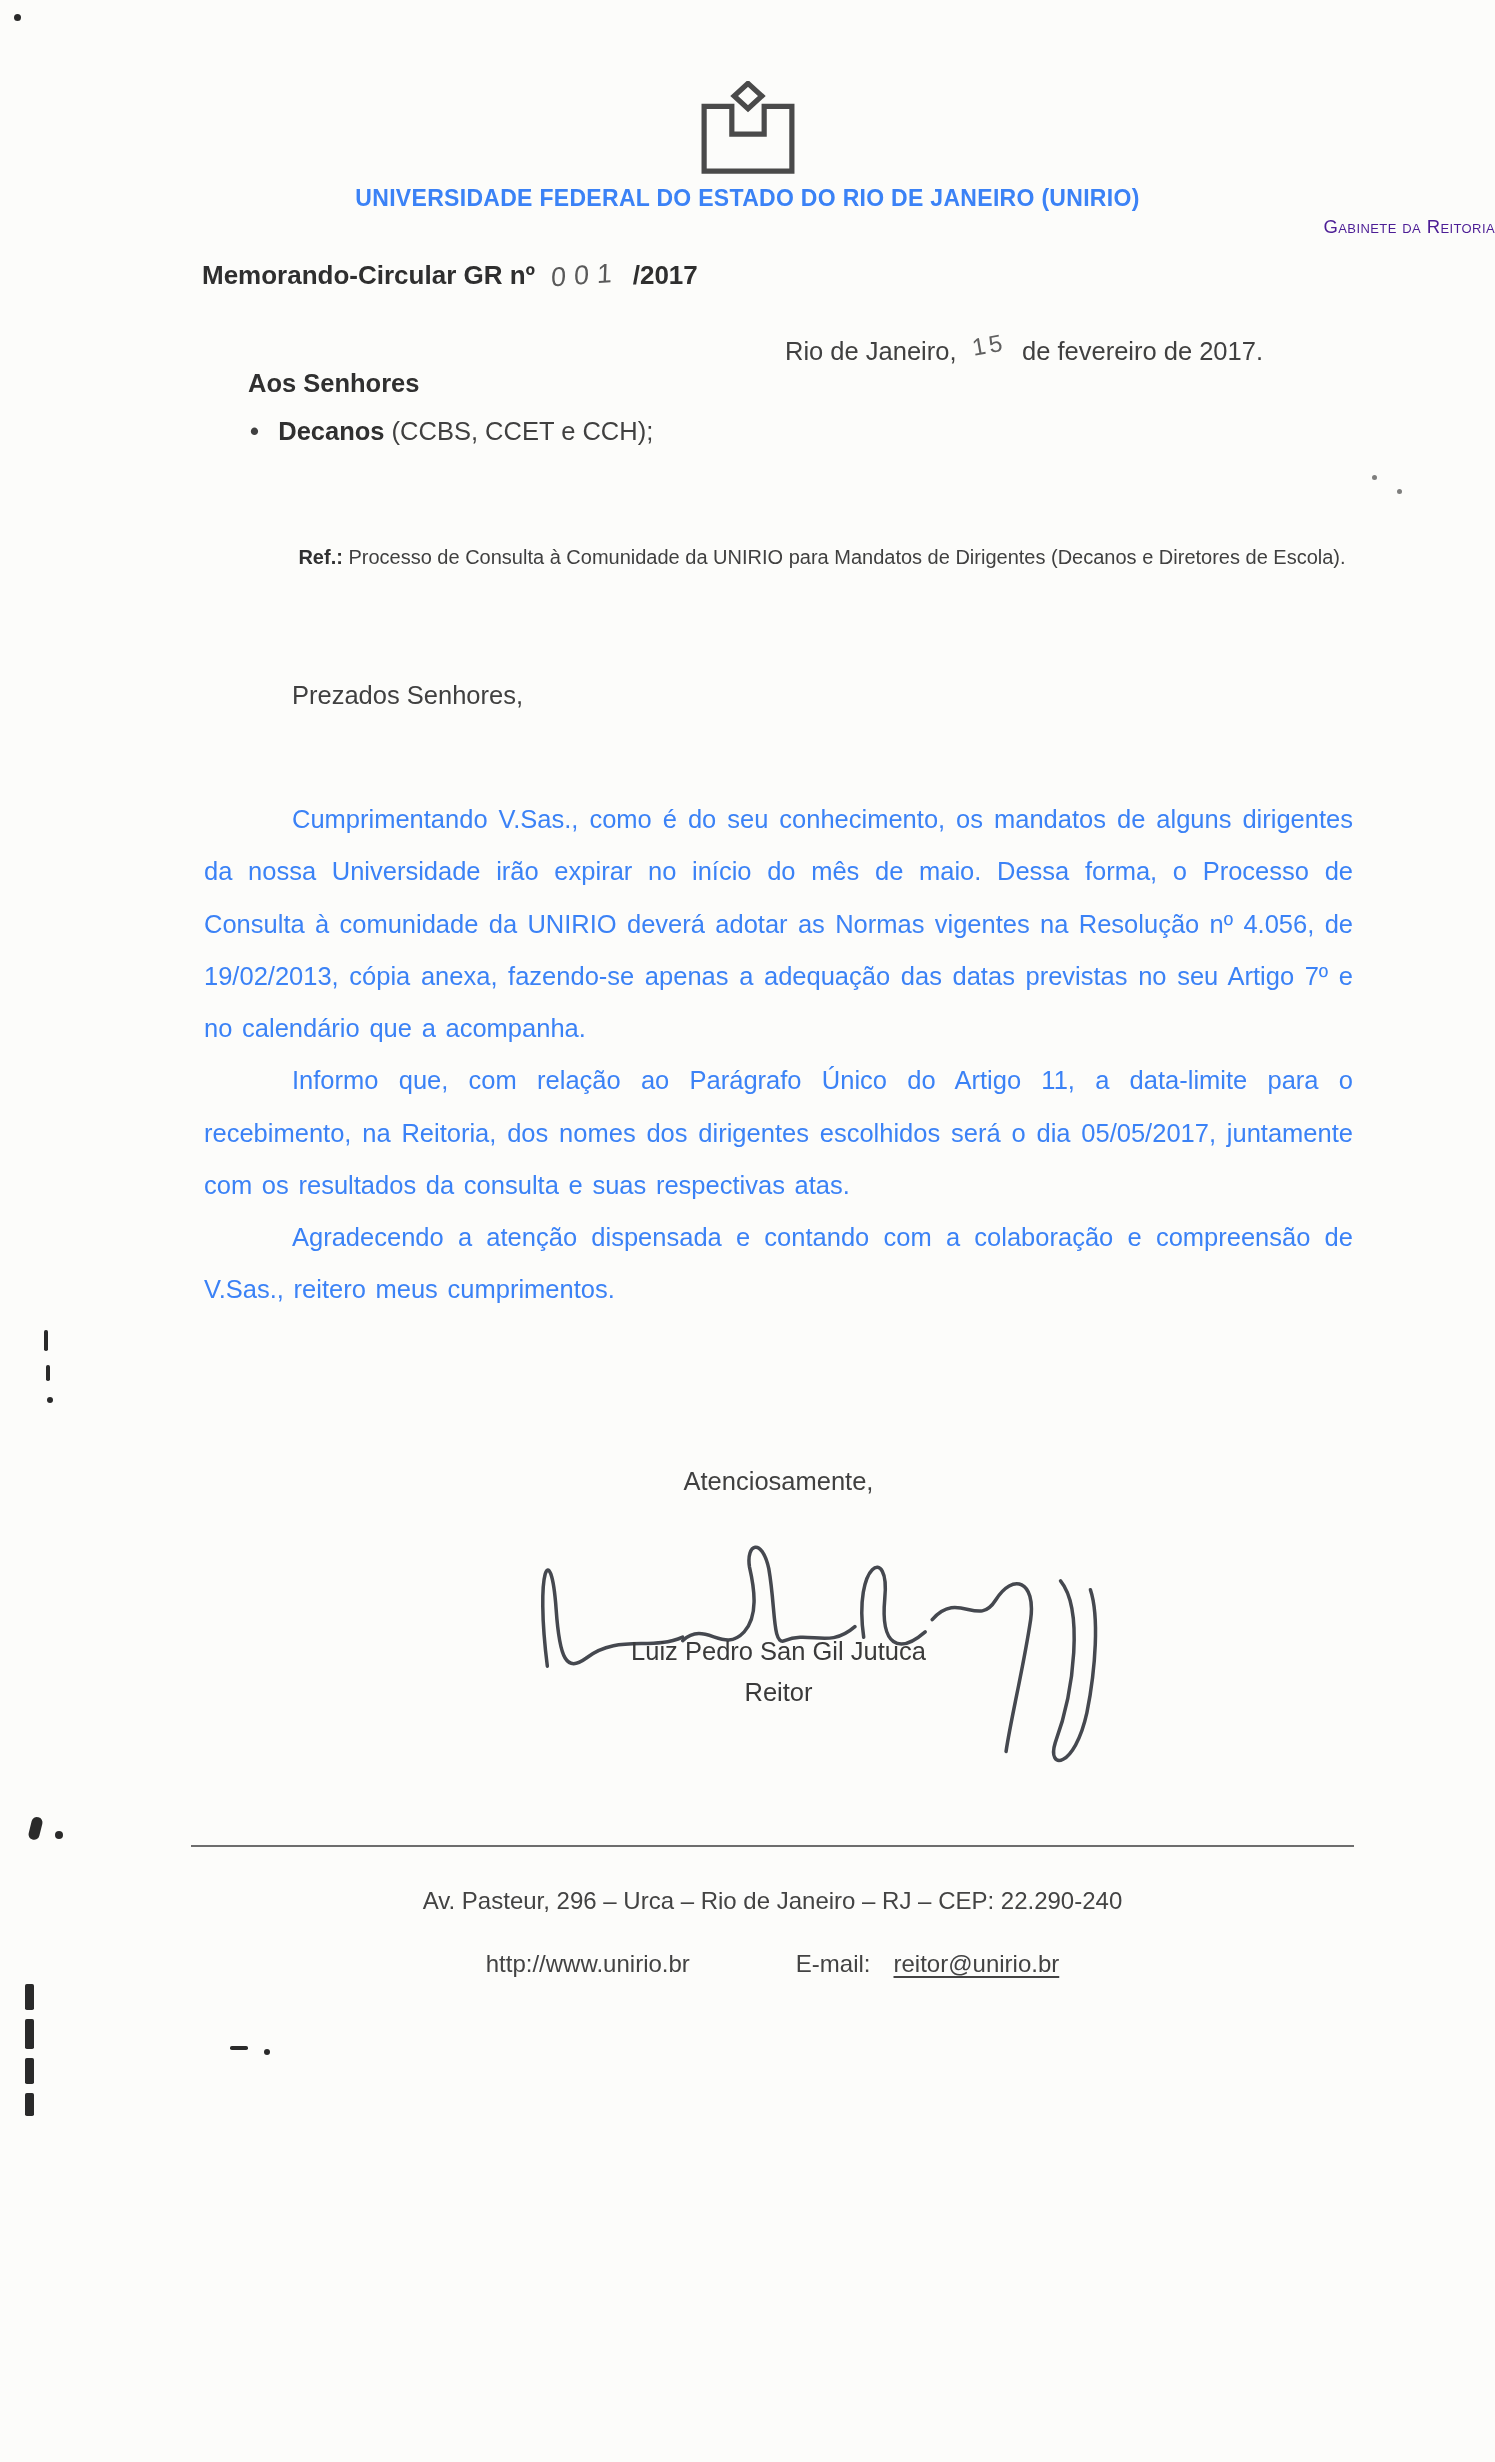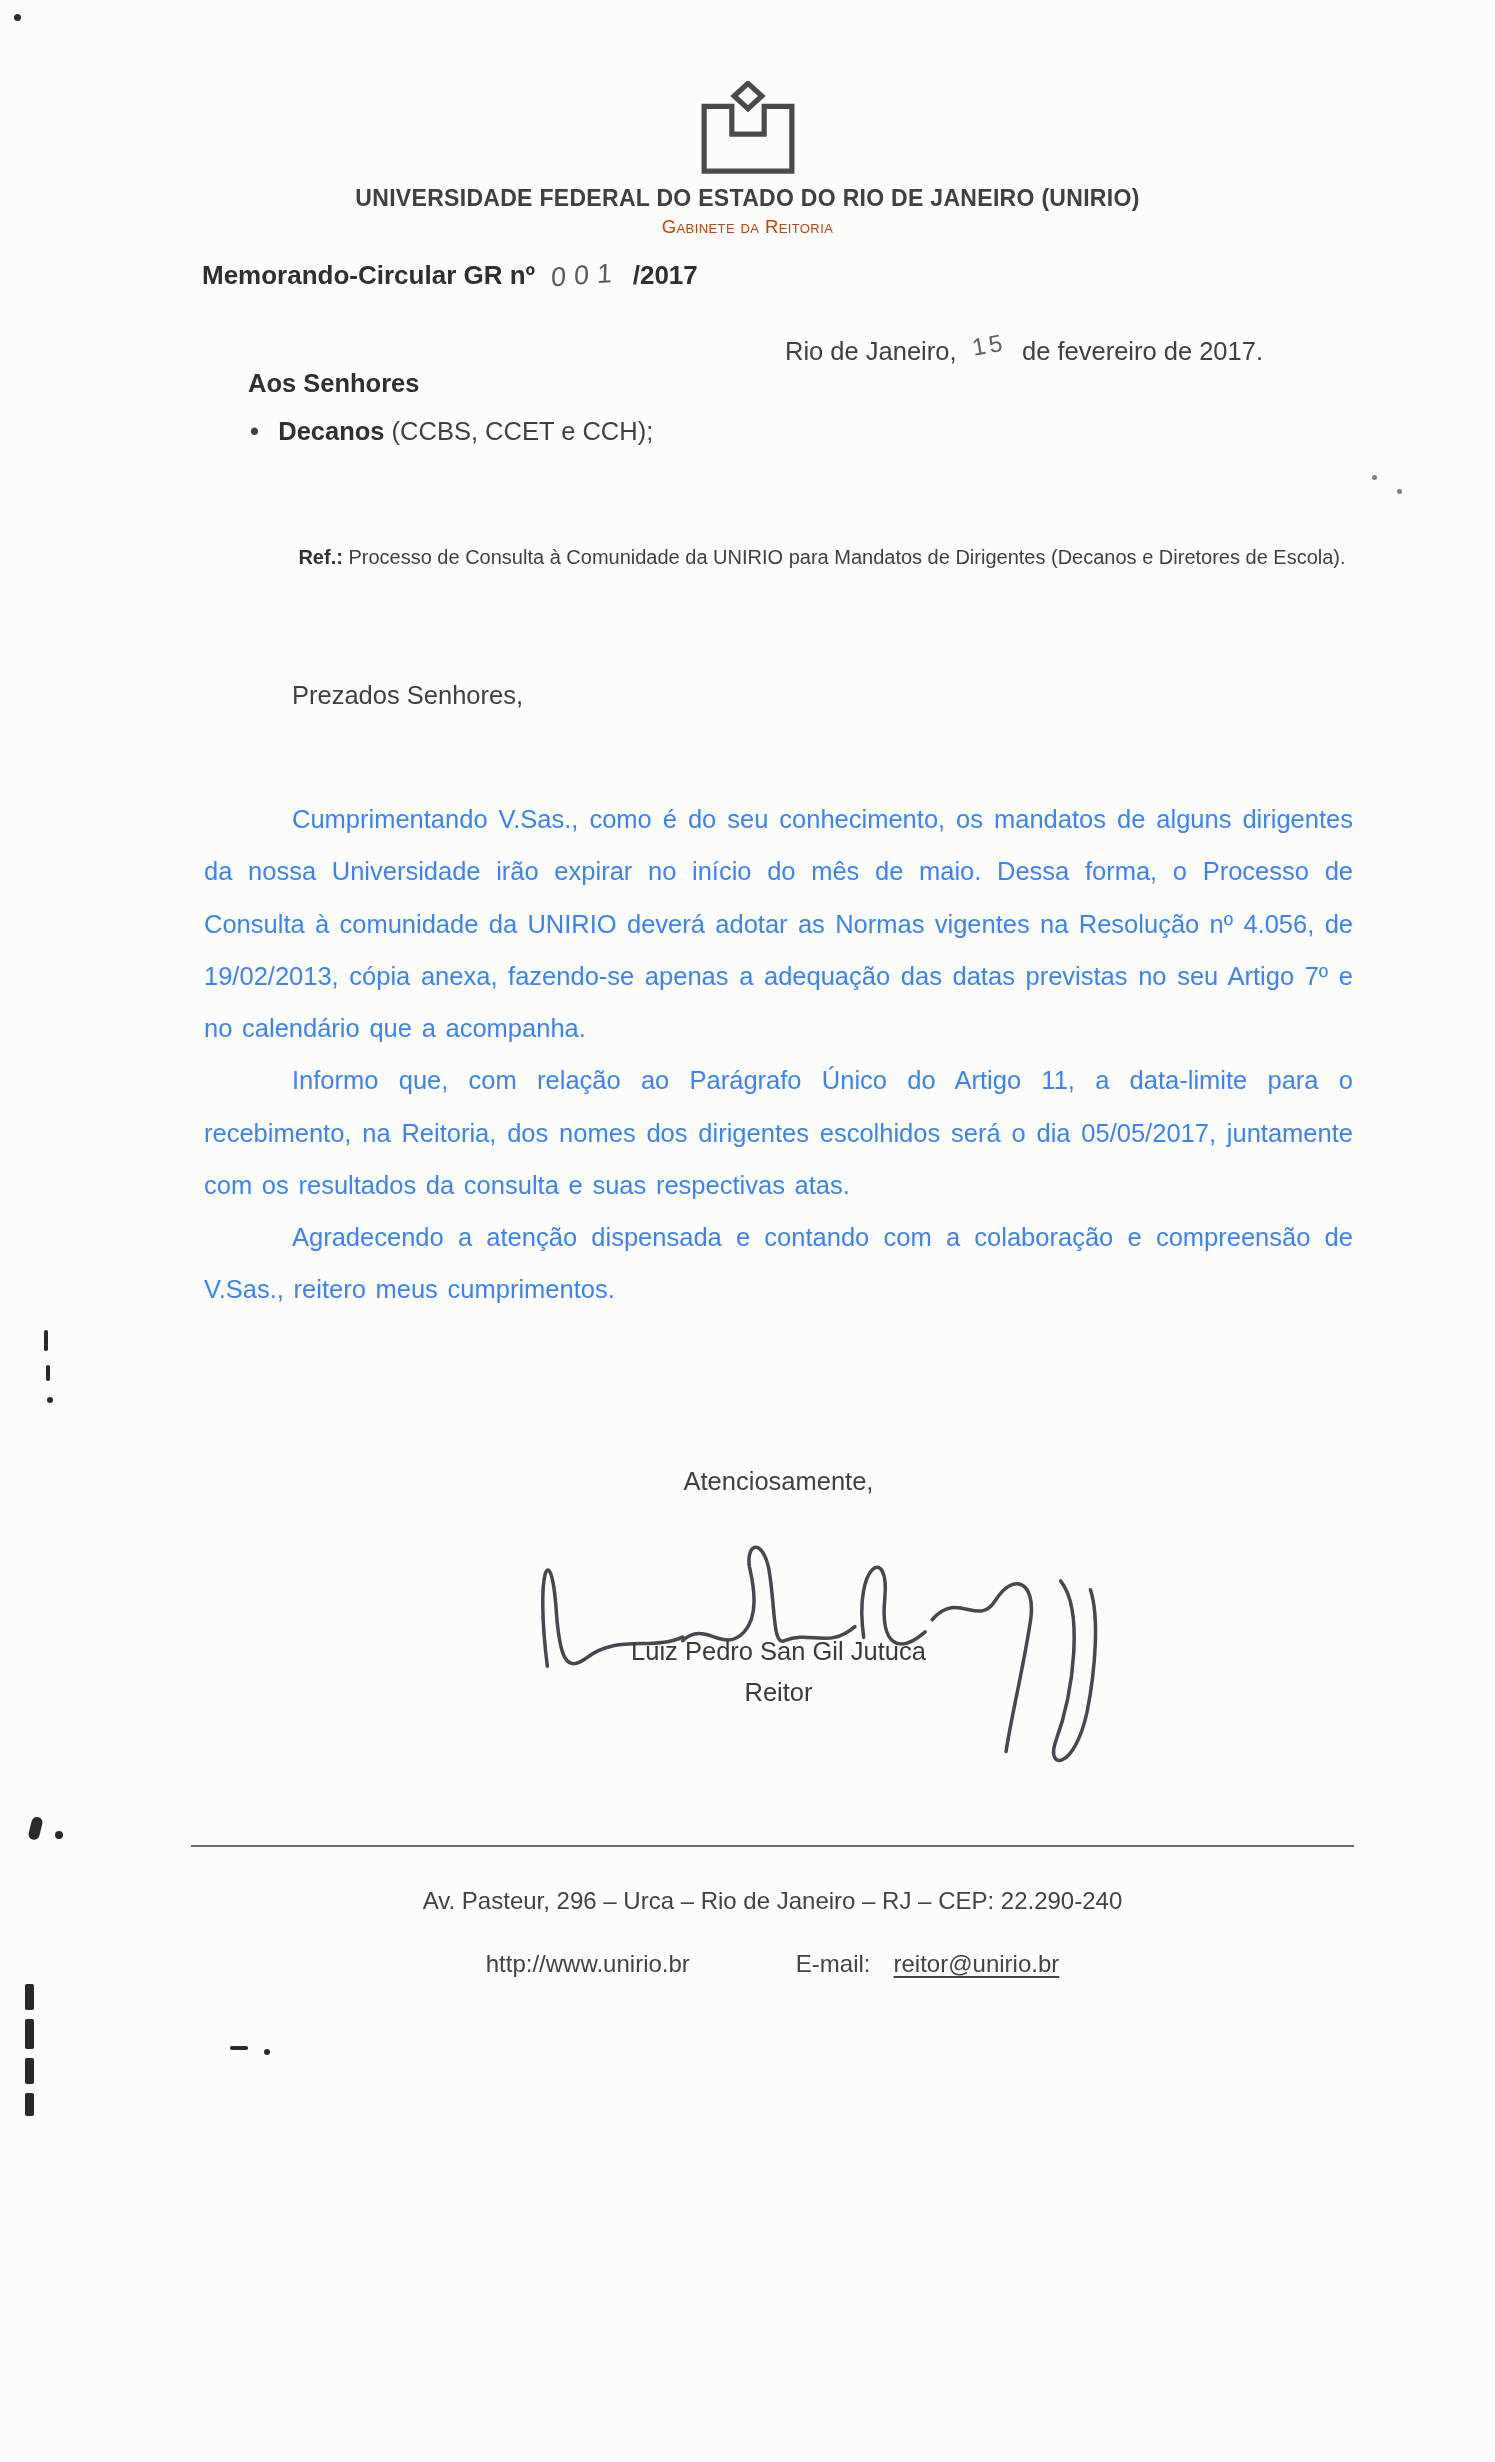--- a/index.html
+++ b/index.html
@@ -11,23 +11,23 @@
     background:#fcfcfa;
     font-family:"Liberation Sans", sans-serif;
     color:#404040;
     overflow:hidden;
   }
   .abs{position:absolute;}
 
   
   .logo-wrap{left:688px; top:81px; width:120px; height:97px;}
   .univ-line{left:0; top:185px; width:100%; text-align:center;
-    font-weight:bold; font-size:23px; color:#404040; letter-spacing:0.3px;}
-  .office-line{left:0; top:216px; width:100%; text-align:center;
-    font-variant:small-caps; font-size:18.5px; color:#c2410c; letter-spacing:0.4px;}
+    font-weight:bold; font-size:23px; color:#3b82f6; letter-spacing:0.3px;}
+  .office-line{left:0; top:216px; width:100%; text-align:right;
+    font-variant:small-caps; font-size:18.5px; color:#4c1d95; letter-spacing:0.4px;}
   .memo-line{left:202px; top:260px; font-size:26px; font-weight:bold; color:#2f2f2f;}
   .handwritten{
     display:inline-block; font-weight:400; color:#5a5a5a;
     letter-spacing:8px; transform:rotate(-4deg) skewX(-6deg);
     font-size:27px; margin:0 5.3px 0 8.8px;
   }
   .hand-day{
     display:inline-block; font-weight:400; color:#5f5f5f;
     font-size:24px; transform:rotate(-10deg); vertical-align:7px;
     letter-spacing:3.5px; margin:0 8.8px;

